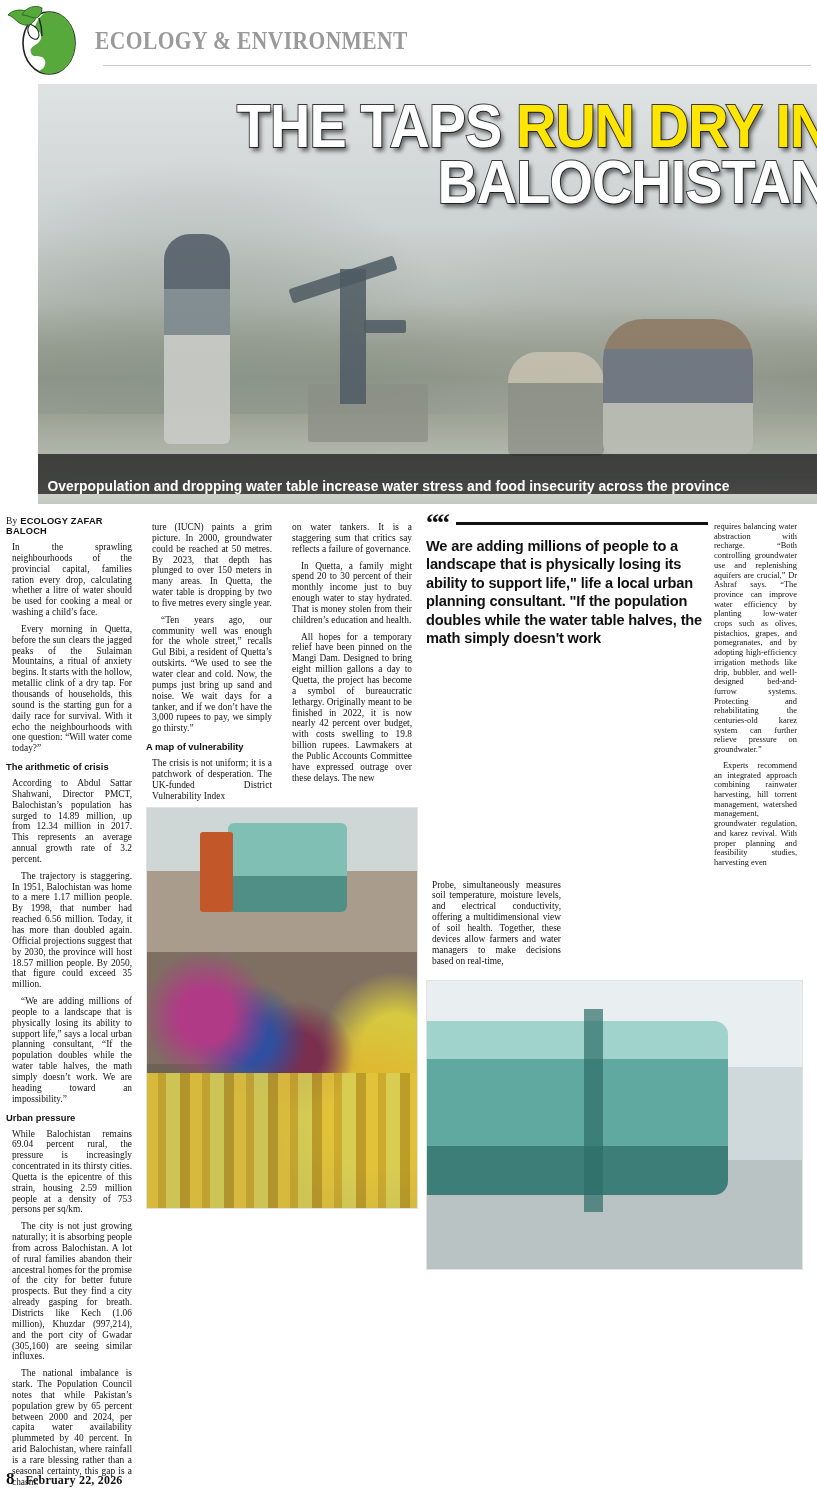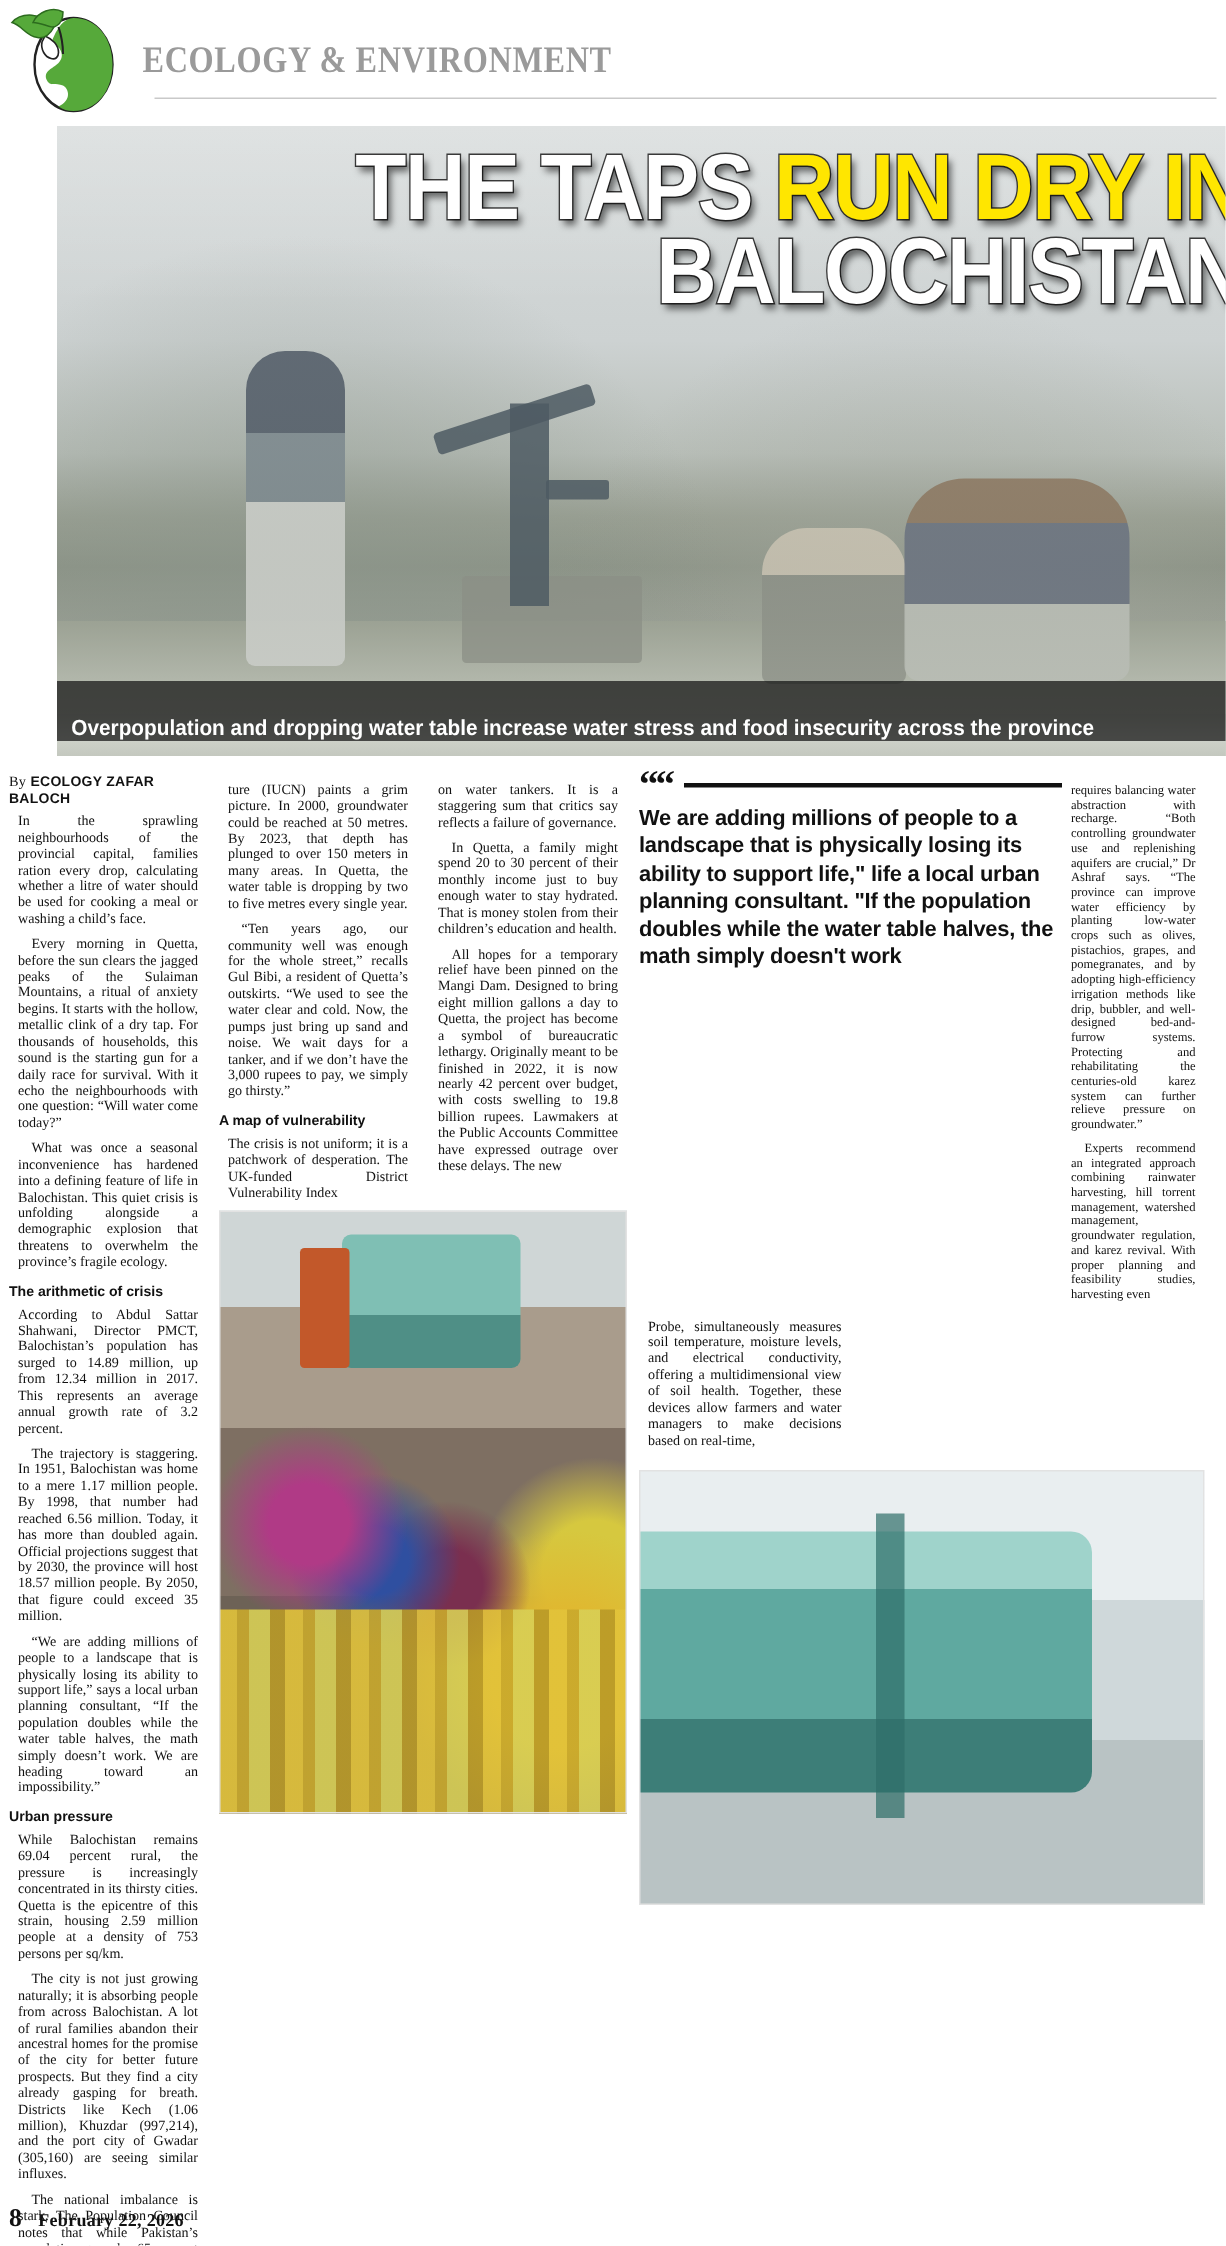--- a/index.html
+++ b/index.html
@@ -140,21 +140,20 @@
 
   <div class="article">
 
     <div class="col" style="width:140px;padding-right:8px;">
       <div class="byline">
         <span class="by">By</span>
         <span>ECOLOGY ZAFAR BALOCH</span>
       </div>
       <p class="t">In the sprawling neighbourhoods of the provincial capital, families ration every drop, calculating whether a litre of water should be used for cooking a meal or washing a child’s face.</p>
       <p class="t">Every morning in Quetta, before the sun clears the jagged peaks of the Sulaiman Mountains, a ritual of anxiety begins. It starts with the hollow, metallic clink of a dry tap. For thousands of households, this sound is the starting gun for a daily race for survival. With it echo the neighbourhoods with one question: “Will water come today?”</p>
-      <p class="t">What was once a seasonal inconvenience has hardened into a defining feature of life in Balochistan. This quiet crisis is unfolding alongside a demographic explosion that threatens to overwhelm the province’s fragile ecology.</p>
       <h3 class="sub">The arithmetic of crisis</h3>
       <p class="t">According to Abdul Sattar Shahwani, Director PMCT, Balochistan’s population has surged to 14.89 million, up from 12.34 million in 2017. This represents an average annual growth rate of 3.2 percent.</p>
       <p class="t">The trajectory is staggering. In 1951, Balochistan was home to a mere 1.17 million people. By 1998, that number had reached 6.56 million. Today, it has more than doubled again. Official projections suggest that by 2030, the province will host 18.57 million people. By 2050, that figure could exceed 35 million.</p>
       <p class="t">“We are adding millions of people to a landscape that is physically losing its ability to support life,” says a local urban planning consultant, “If the population doubles while the water table halves, the math simply doesn’t work. We are heading toward an impossibility.”</p>
       <h3 class="sub">Urban pressure</h3>
       <p class="t">While Balochistan remains 69.04 percent rural, the pressure is increasingly concentrated in its thirsty cities. Quetta is the epicentre of this strain, housing 2.59 million people at a density of 753 persons per sq/km.</p>
       <p class="t">The city is not just growing naturally; it is absorbing people from across Balochistan. A lot of rural families abandon their ancestral homes for the promise of the city for better future prospects. But they find a city already gasping for breath. Districts like Kech (1.06 million), Khuzdar (997,214), and the port city of Gwadar (305,160) are seeing similar influxes.</p>
       <p class="t">The national imbalance is stark. The Population Council notes that while Pakistan’s population grew by 65 percent between 2000 and 2024, per capita water availability plummeted by 40 percent. In arid Balochistan, where rainfall is a rare blessing rather than a seasonal certainty, this gap is a chasm.</p>
       <h3 class="sub">The drying aquifers</h3>
       <p class="t">For decades, Balochistan has survived on its ‘savings account’: groundwater. But the account is now overdrawn. The World Bank reports that a staggering 95 percent of Balochistan’s farmland relies on groundwater extraction, mostly through thousands of unregulated tube wells. Only five percent of the province is connected to the Indus Basin’s canal system. This overreliance has turned a lifeline into a liability.</p>

